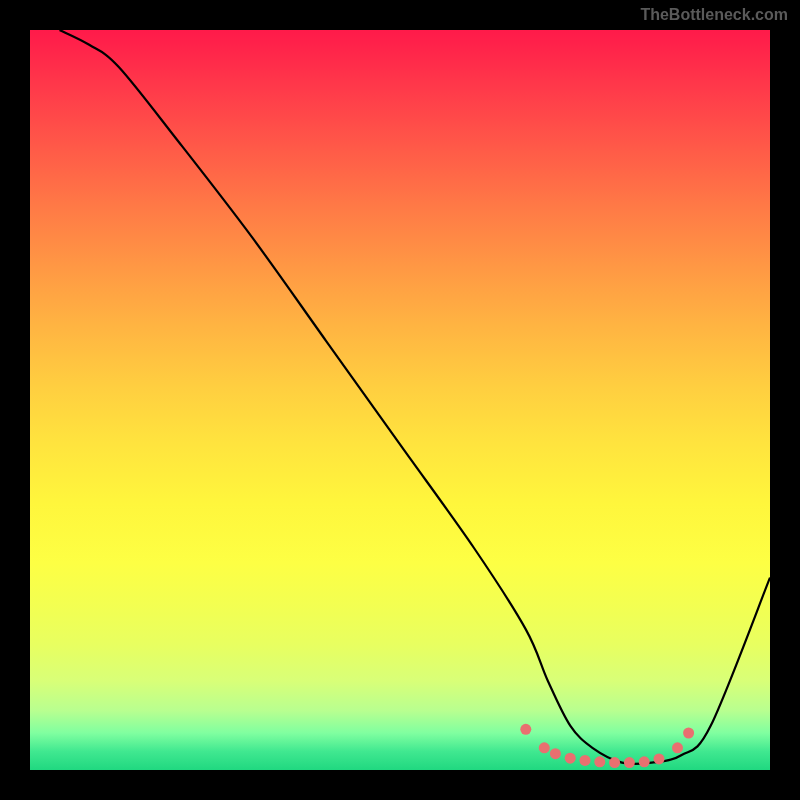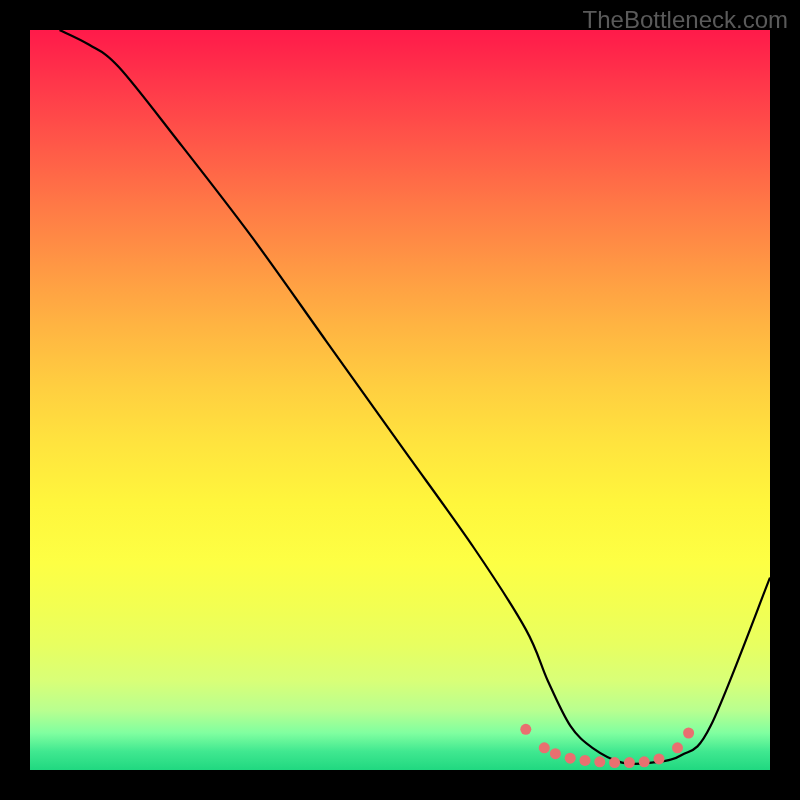--- a/index.html
+++ b/index.html
@@ -8,22 +8,22 @@
     height: 800px;
     background: #000;
     position: relative;
     font-family: Arial, sans-serif;
   }
   .watermark {
     position: absolute;
     top: 6px;
     right: 12px;
     color: #5a5a5a;
-    font-size: 24px;
-    font-weight: normal;
+    font-size: 16px;
+    font-weight: bold;
     z-index: 10;
   }
   .plot-area {
     position: absolute;
     top: 30px;
     left: 30px;
     width: 740px;
     height: 740px;
     background: linear-gradient(to bottom,
       #ff1a4a 0%,

